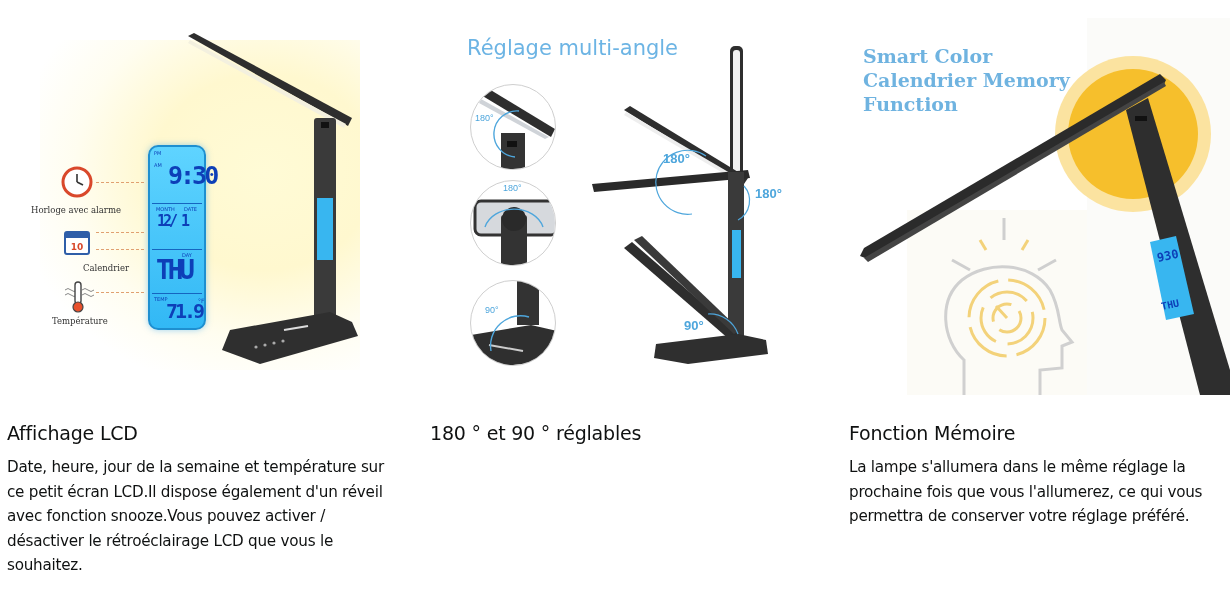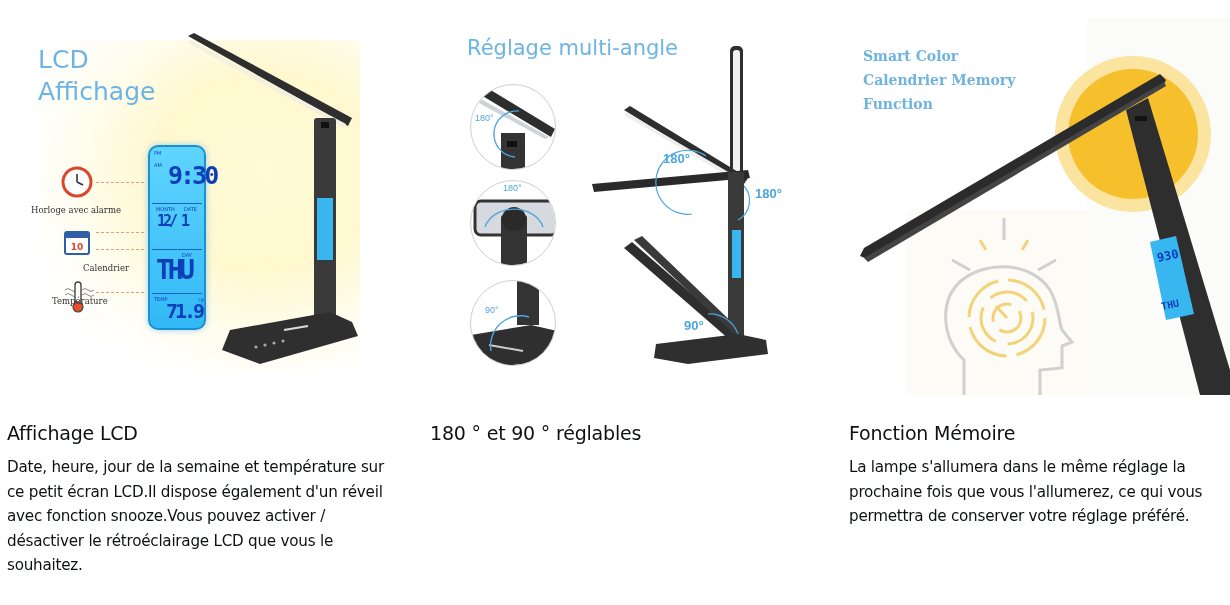--- a/index.html
+++ b/index.html
@@ -16,42 +16,38 @@
   .col-2 .img-box { width: 400px; }
   .col-3 .img-box { width: 388px; }
 
   .feature-title { position: absolute; top: 422px; font-size: 19px; color: #0f1111; font-weight: normal; letter-spacing: -0.2px; }
   .feature-desc { position: absolute; top: 455px; font-size: 15.2px; line-height: 24.6px; color: #0f1111; letter-spacing: -0.25px; }
   .col-1 .feature-title, .col-1 .feature-desc { left: 7px; width: 390px; }
   .col-2 .feature-title, .col-2 .feature-desc { left: 7px; width: 390px; }
   .col-3 .feature-title, .col-3 .feature-desc { left: 7px; width: 385px; }
 
   .img-heading { position: absolute; font-family: "DejaVu Sans", sans-serif; color: #6cb4e4; }
-  .serif-heading { position: absolute; font-family: "DejaVu Serif", "Liberation Serif", serif; color: #6fb3e0; font-weight: bold; font-size: 14px; line-height: 24px; }
+  .serif-heading { position: absolute; font-family: "DejaVu Serif", "Liberation Serif", serif; color: #6fb3e0; font-weight: bold; font-size: 19px; line-height: 24px; }
 
   .icon-label { position: absolute; font-family: "DejaVu Serif", serif; font-size: 8.5px; color: #333; white-space: nowrap; }
 
   .lcd-big { position: absolute; background: linear-gradient(180deg,#5fd4ff 0%, #32b8f5 100%); border-radius: 10px; border: 2px solid #1e8fd0; box-shadow: 0 0 6px rgba(60,170,240,.5); }
   .lcd-text { position: absolute; font-family: "DejaVu Sans Mono", monospace; color: #0d3fb8; font-weight: bold; }
   .lcd-small { position: absolute; font-family: "DejaVu Sans", sans-serif; color: #0d3fb8; font-size: 5px; }
   .deg { position: absolute; font-family: Liberation Sans, sans-serif; font-weight: bold; color: #4ea6dc; font-size: 13px; }
   .circle { position: absolute; border-radius: 50%; border: 1px solid #cfcfcf; background: #fff; overflow: hidden; }
 </style>
 </head>
 <body>
 
 <section class="col col-1">
   <div class="img-box">
 
     <div style="position:absolute;left:40px;top:40px;width:320px;height:330px;background:radial-gradient(ellipse at 70% 40%, #fffbd6 0%, #fff8cf 35%, rgba(255,252,230,0.6) 60%, rgba(255,255,255,0) 80%);"></div>
 
-    <div class="img-heading" style="left:38px;top:44px;font-size:25px;line-height:32px;">
-      <div>LCD</div>
-      <div>Affichage</div>
-    </div>
 
     <svg style="position:absolute;left:61px;top:166px;" width="32" height="32" viewBox="0 0 32 32">
       <circle cx="16" cy="16" r="14" fill="#fff" stroke="#d9482b" stroke-width="3"></circle>
       <line x1="16" y1="16" x2="16" y2="8" stroke="#333" stroke-width="1.6"></line>
       <line x1="16" y1="16" x2="22" y2="19" stroke="#333" stroke-width="1.6"></line>
     </svg>
     <div style="position:absolute;left:96px;top:182px;width:48px;border-top:1px dashed #e0a070;"></div>
     <div class="icon-label" style="left:31px;top:205px;">Horloge avec alarme</div>
 
     <svg style="position:absolute;left:63px;top:228px;" width="28" height="28" viewBox="0 0 28 28">
@@ -63,21 +59,21 @@
     <div style="position:absolute;left:96px;top:249px;width:48px;border-top:1px dashed #e0a070;"></div>
     <div class="icon-label" style="left:55px;top:263px;margin-left:28px;">Calendrier</div>
 
     <svg style="position:absolute;left:62px;top:280px;" width="32" height="34" viewBox="0 0 32 34">
       <path d="M3 10 q3 -3 6 0 q3 3 6 0 M3 15 q3 -3 6 0 q3 3 6 0" stroke="#888" fill="none" stroke-width="1"></path>
       <path d="M20 10 q3 -3 6 0 q3 3 6 0 M20 15 q3 -3 6 0 q3 3 6 0" stroke="#888" fill="none" stroke-width="1"></path>
       <rect x="13" y="2" width="6" height="22" rx="3" fill="#fff" stroke="#444" stroke-width="1.4"></rect>
       <circle cx="16" cy="27" r="5" fill="#e8502c" stroke="#444" stroke-width="1.2"></circle>
     </svg>
     <div style="position:absolute;left:96px;top:292px;width:48px;border-top:1px dashed #e0a070;"></div>
-    <div class="icon-label" style="left:52px;top:296px;">Température</div>
+    <div class="icon-label" style="left:52px;top:316px;">Température</div>
 
     <div class="lcd-big" style="left:148px;top:145px;width:58px;height:185px;">
       <div class="lcd-small" style="left:4px;top:3px;">PM</div>
       <div class="lcd-small" style="left:4px;top:15px;">AM</div>
       <div class="lcd-text" style="left:6px;top:14px;font-size:25px;letter-spacing:-3px;margin-left:12px;">9:30</div>
       <div style="position:absolute;left:2px;right:2px;top:56px;border-top:1px solid #1565c0;"></div>
       <div class="lcd-small" style="left:6px;top:59px;">MONTH</div>
       <div class="lcd-small" style="left:34px;top:59px;">DATE</div>
       <div class="lcd-text" style="left:7px;top:65px;font-size:15px;letter-spacing:-3px;">12/ 1</div>
       <div style="position:absolute;left:2px;right:2px;top:102px;border-top:1px solid #1565c0;"></div>

